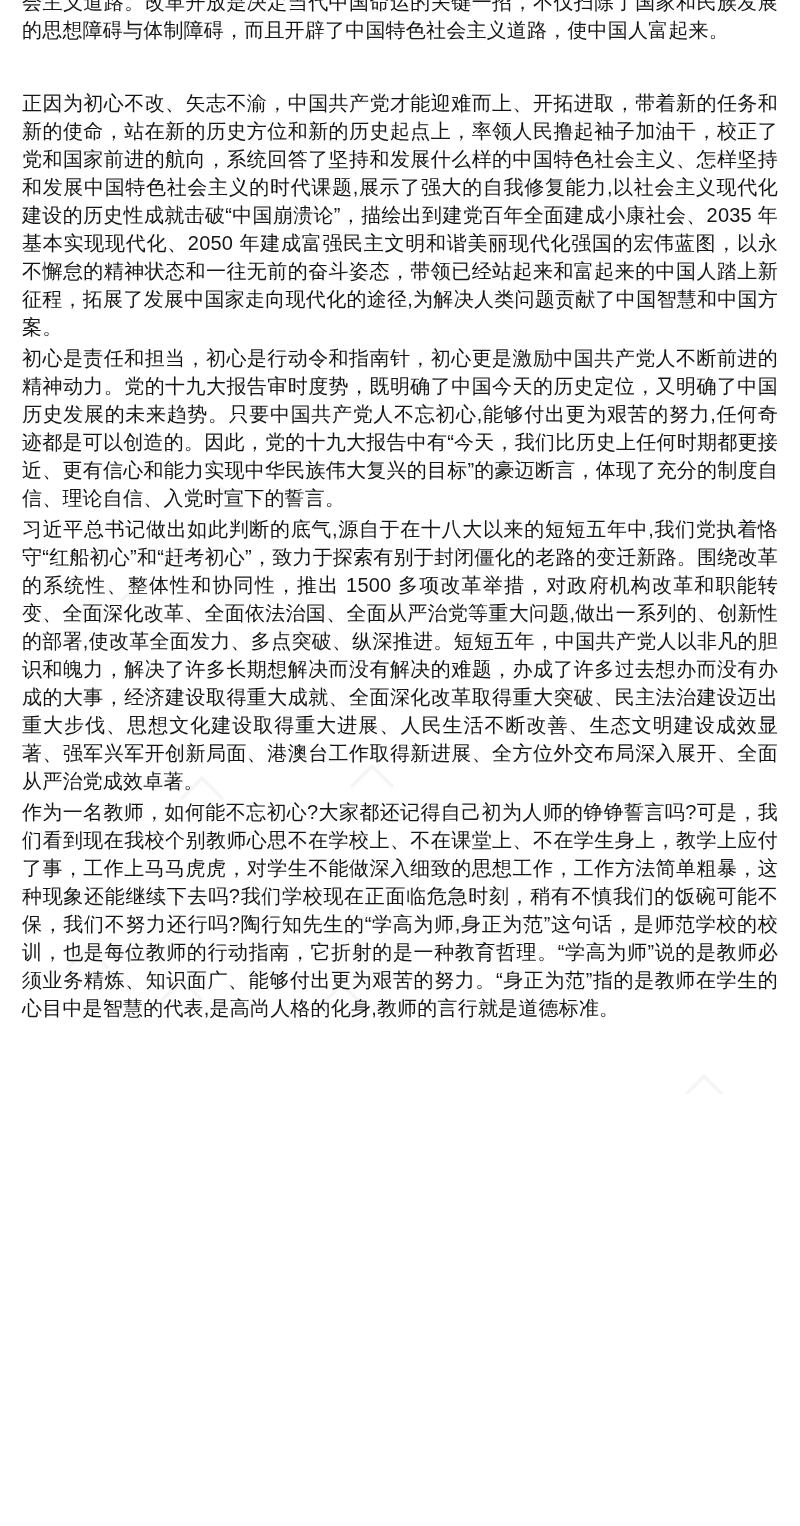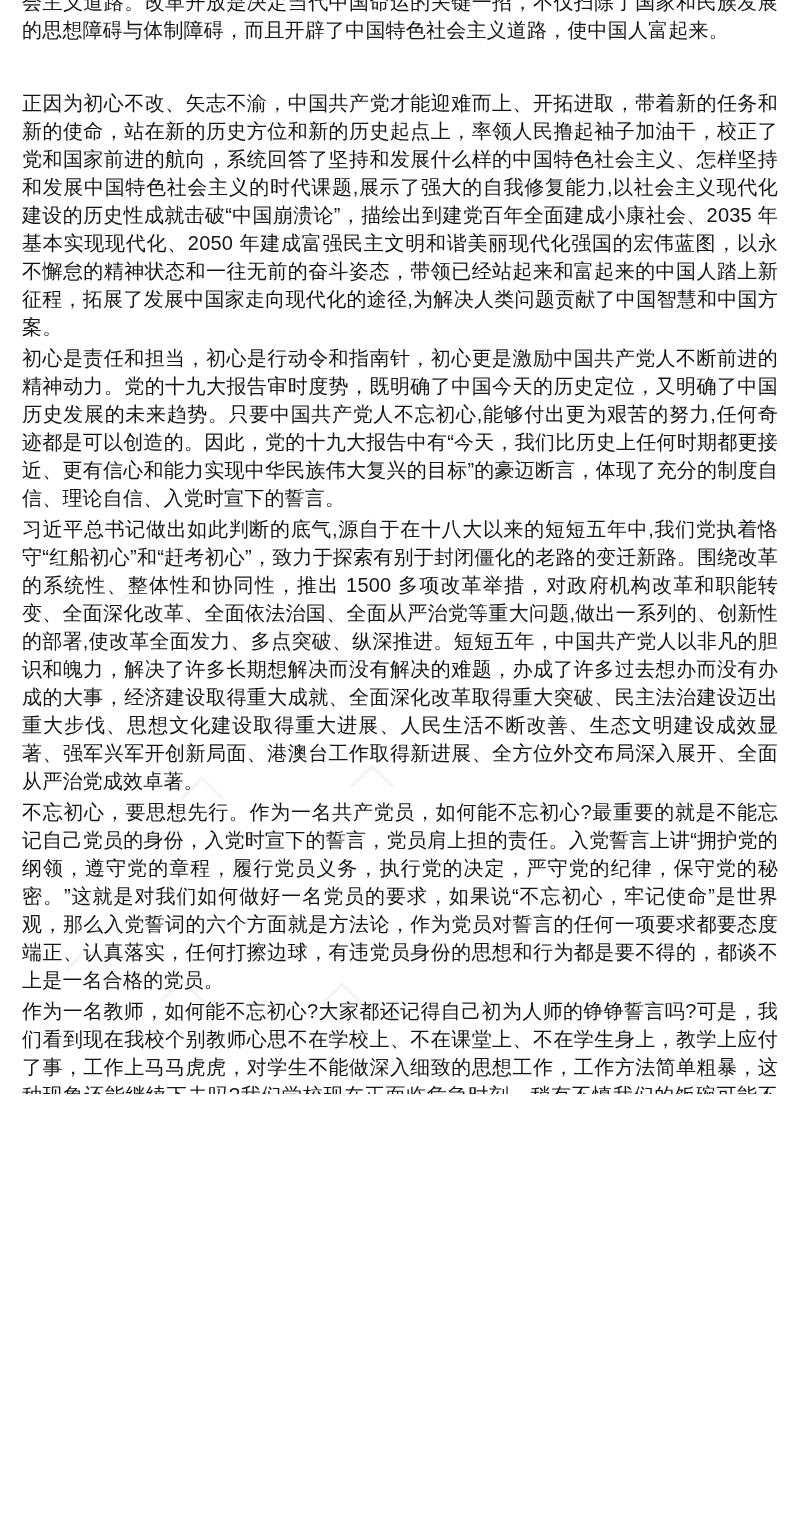--- a/index.html
+++ b/index.html
@@ -68,21 +68,20 @@
 <body>
 
 <div class="page">
 
   <div class="content">
     <p>会主义道路。改革开放是决定当代中国命运的关键一招，不仅扫除了国家和民族发展的思想障碍与体制障碍，而且开辟了中国特色社会主义道路，使中国人富起来。</p>
     <div class="blank-line"></div>
     <p>正因为初心不改、矢志不渝，中国共产党才能迎难而上、开拓进取，带着新的任务和新的使命，站在新的历史方位和新的历史起点上，率领人民撸起袖子加油干，校正了党和国家前进的航向，系统回答了坚持和发展什么样的中国特色社会主义、怎样坚持和发展中国特色社会主义的时代课题,展示了强大的自我修复能力,以社会主义现代化建设的历史性成就击破“中国崩溃论”，描绘出到建党百年全面建成小康社会、2035 年基本实现现代化、2050 年建成富强民主文明和谐美丽现代化强国的宏伟蓝图，以永不懈怠的精神状态和一往无前的奋斗姿态，带领已经站起来和富起来的中国人踏上新征程，拓展了发展中国家走向现代化的途径,为解决人类问题贡献了中国智慧和中国方案。</p>
     <p>初心是责任和担当，初心是行动令和指南针，初心更是激励中国共产党人不断前进的精神动力。党的十九大报告审时度势，既明确了中国今天的历史定位，又明确了中国历史发展的未来趋势。只要中国共产党人不忘初心,能够付出更为艰苦的努力,任何奇迹都是可以创造的。因此，党的十九大报告中有“今天，我们比历史上任何时期都更接近、更有信心和能力实现中华民族伟大复兴的目标”的豪迈断言，体现了充分的制度自信、理论自信、入党时宣下的誓言。</p>
     <p>习近平总书记做出如此判断的底气,源自于在十八大以来的短短五年中,我们党执着恪守“红船初心”和“赶考初心”，致力于探索有别于封闭僵化的老路的变迁新路。围绕改革的系统性、整体性和协同性，推出 1500 多项改革举措，对政府机构改革和职能转变、全面深化改革、全面依法治国、全面从严治党等重大问题,做出一系列的、创新性的部署,使改革全面发力、多点突破、纵深推进。短短五年，中国共产党人以非凡的胆识和魄力，解决了许多长期想解决而没有解决的难题，办成了许多过去想办而没有办成的大事，经济建设取得重大成就、全面深化改革取得重大突破、民主法治建设迈出重大步伐、思想文化建设取得重大进展、人民生活不断改善、生态文明建设成效显著、强军兴军开创新局面、港澳台工作取得新进展、全方位外交布局深入展开、全面从严治党成效卓著。</p>
-    <p>不忘初心，要思想先行。作为一名共产党员，如何能不忘初心?最重要的就是不能忘记自己党员的身份，入党时宣下的誓言，党员肩上担的责任。入党誓言上讲“拥护党的纲领，遵守党的章程，履行党员义务，执行党的决定，严守党的纪律，保守党的秘密。”这就是对我们如何做好一名党员的要求，如果说“不忘初心，牢记使命”是世界观，那么入党誓词的六个方面就是方法论，作为党员对誓言的任何一项要求都要态度端正、认真落实，任何打擦边球，有违党员身份的思想和行为都是要不得的，都谈不上是一名合格的党员。</p>
     <p>作为一名教师，如何能不忘初心?大家都还记得自己初为人师的铮铮誓言吗?可是，我们看到现在我校个别教师心思不在学校上、不在课堂上、不在学生身上，教学上应付了事，工作上马马虎虎，对学生不能做深入细致的思想工作，工作方法简单粗暴，这种现象还能继续下去吗?我们学校现在正面临危急时刻，稍有不慎我们的饭碗可能不保，我们不努力还行吗?陶行知先生的“学高为师,身正为范”这句话，是师范学校的校训，也是每位教师的行动指南，它折射的是一种教育哲理。“学高为师”说的是教师必须业务精炼、知识面广、能够付出更为艰苦的努力。“身正为范”指的是教师在学生的心目中是智慧的代表,是高尚人格的化身,教师的言行就是道德标准。</p>
   </div>
 
   <span class="wm" style="left:205px; top:492px;"></span>
   <span class="wm" style="left:168px; top:552px;"></span>
   <span class="wm" style="left:126px; top:584px;"></span>
   <span class="wm" style="left:356px; top:770px;"></span>
   <span class="wm" style="left:186px; top:782px;"></span>
   <span class="wm" style="left:350px; top:918px;"></span>
   <span class="wm" style="left:72px;  top:952px;"></span>

